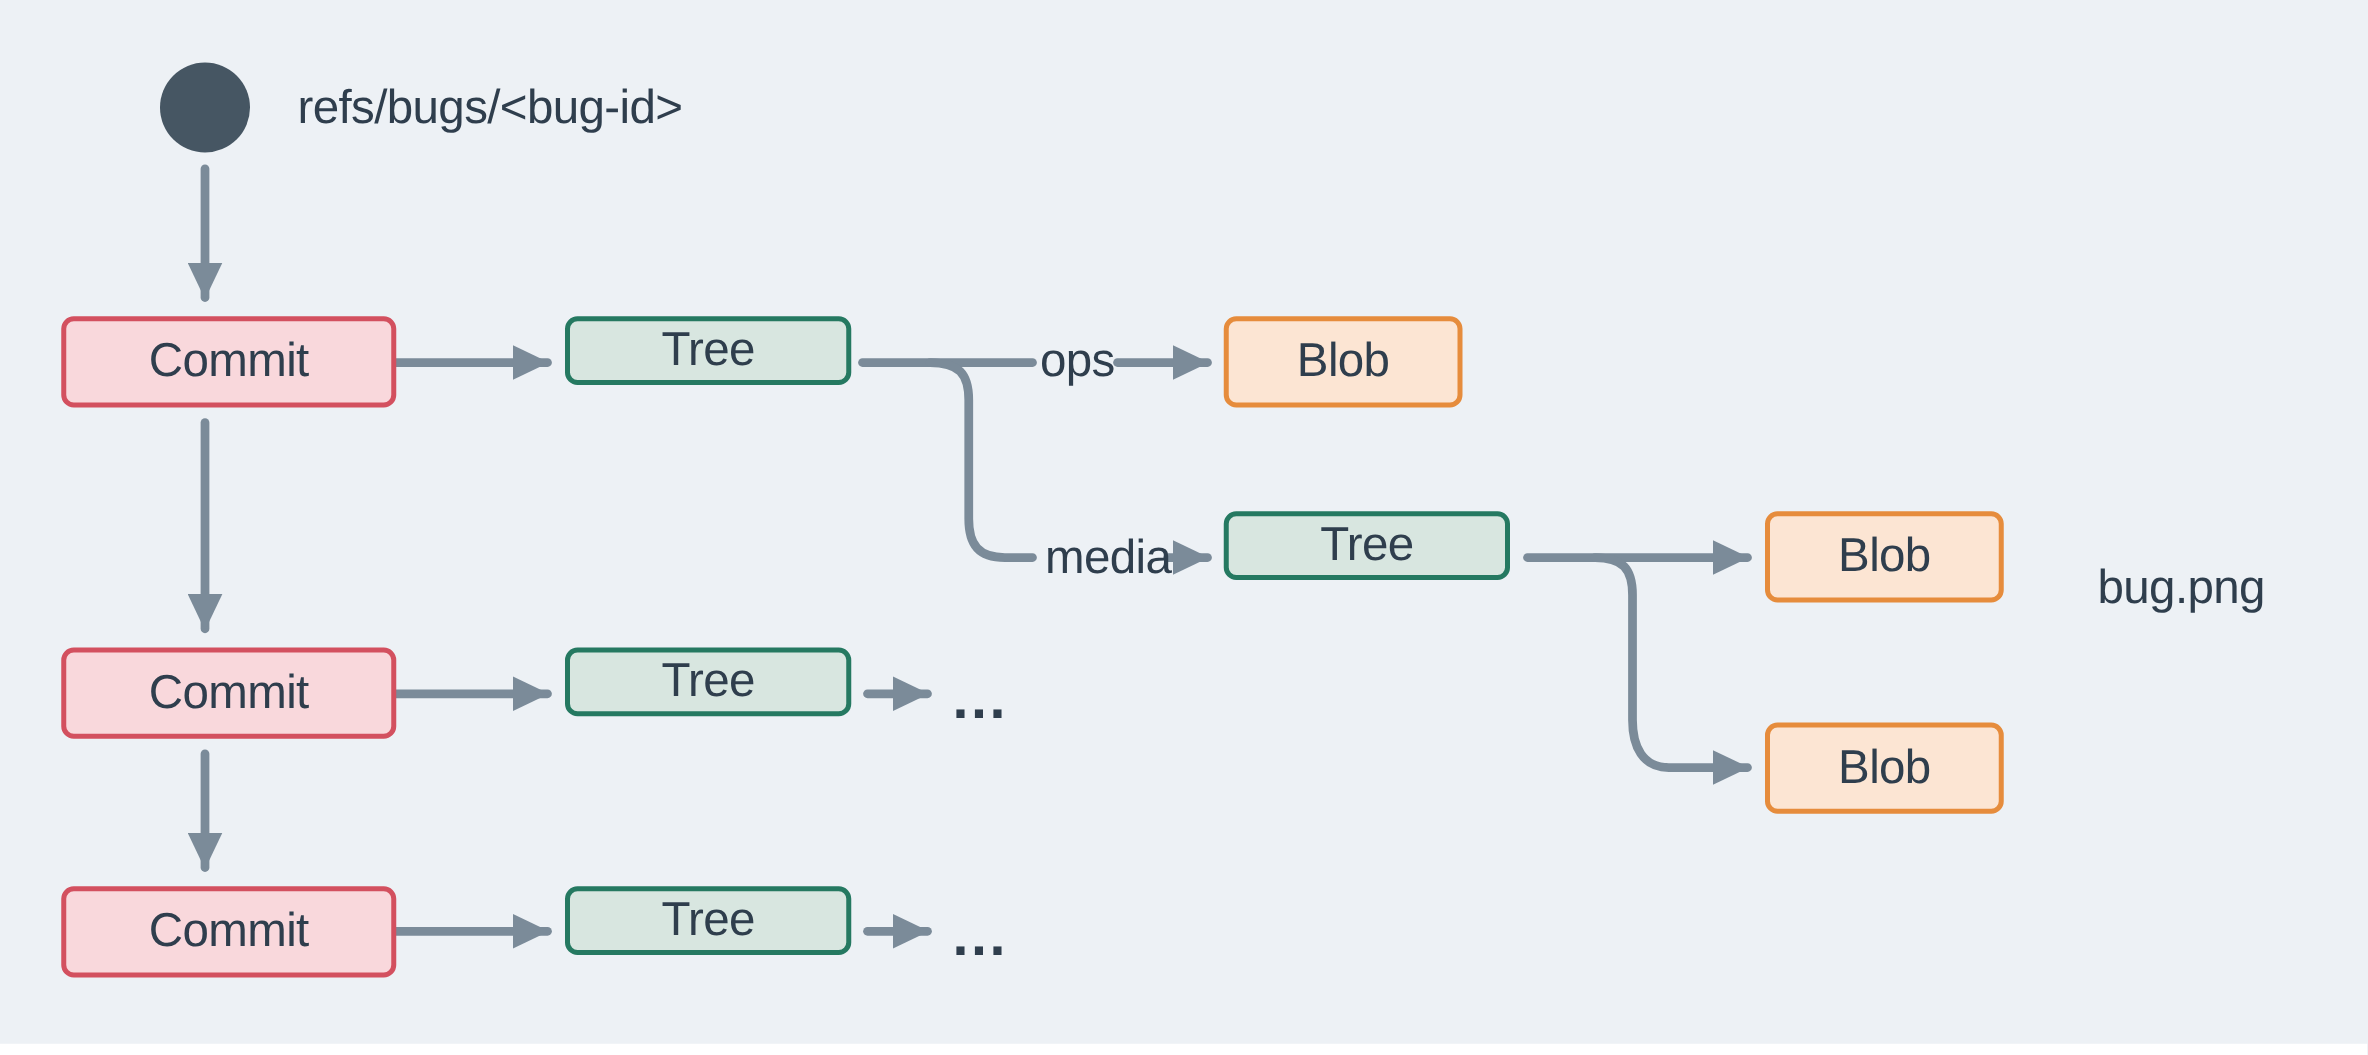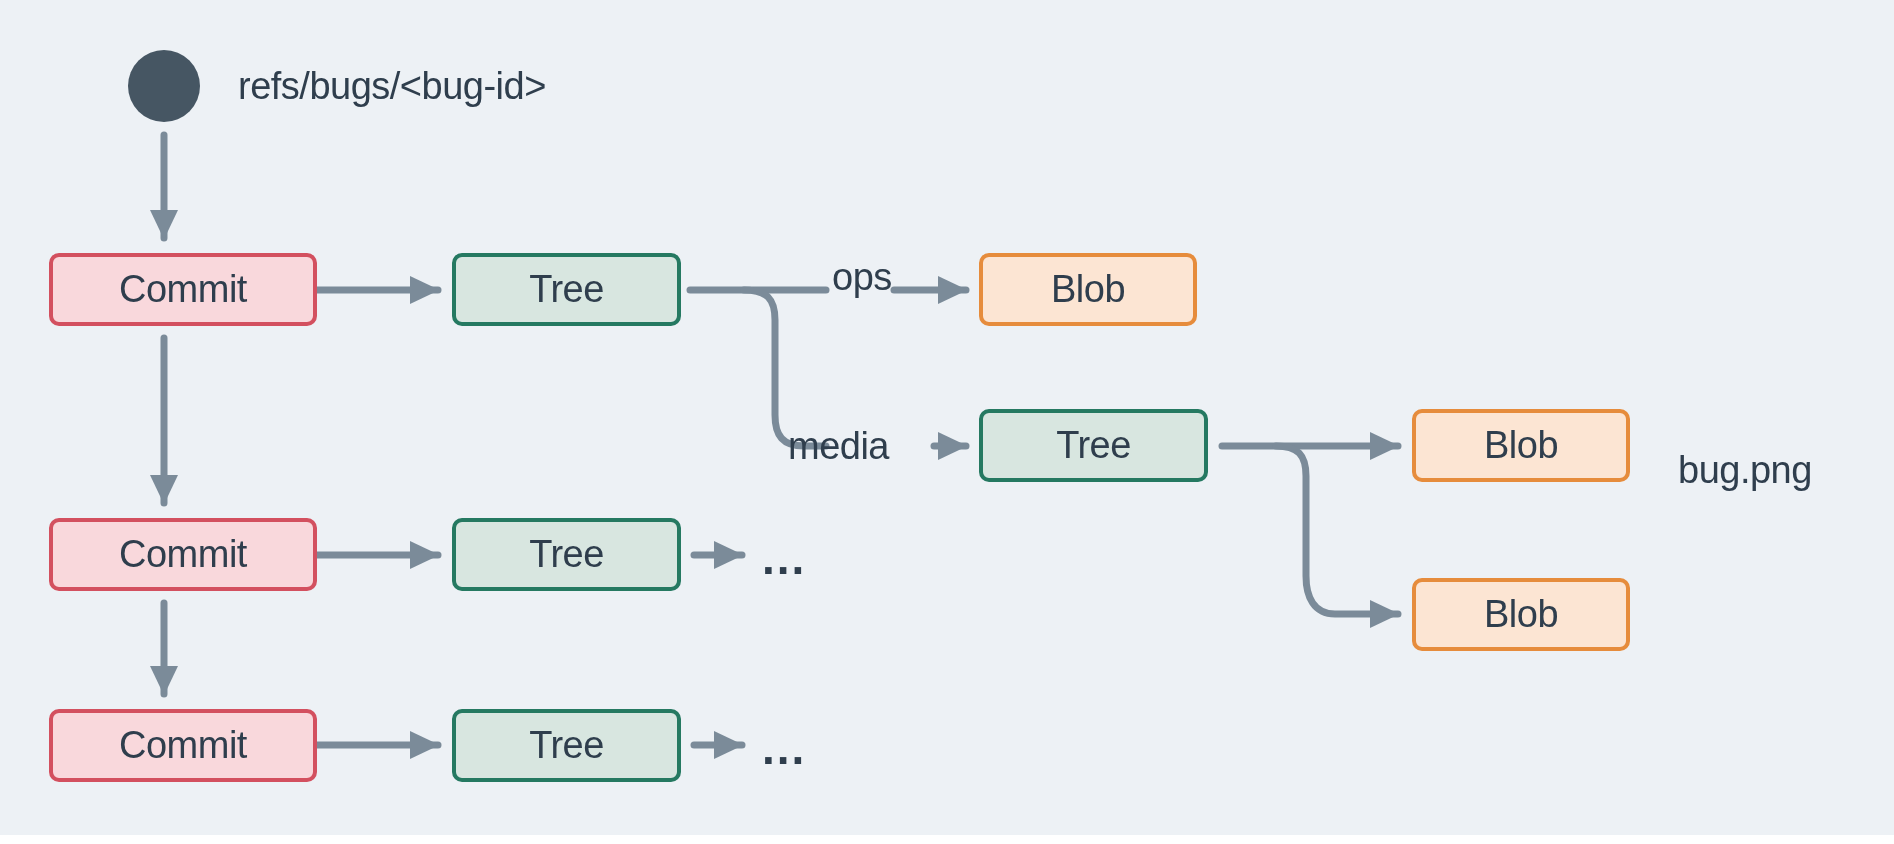--- a/index.html
+++ b/index.html
@@ -10,22 +10,22 @@
   }
   html,body{margin:0;padding:0;}
   body{background:var(--bg);font-family:"Liberation Sans","DejaVu Sans",sans-serif;}
   .canvas{position:relative;width:1894px;height:844px;background:var(--bg);overflow:hidden;}
   .edges{position:absolute;left:0;top:0;width:1894px;height:844px;}
   .edge{stroke:var(--arrow);stroke-width:7;fill:none;stroke-linecap:round;}
   .node{position:absolute;display:flex;align-items:center;justify-content:center;
         box-sizing:border-box;border-radius:10px;border:4px solid;
         font-size:38px;letter-spacing:-0.5px;color:var(--text);}
   .commit{width:268px;height:73px;left:49px;background:var(--commit_fill);border-color:var(--commit_border);}
-  .tree{width:229px;height:73px;background:var(--tree_fill);border-color:var(--tree_border);}
-  .blob{width:218px;height:73px;background:var(--blob_fill);border-color:var(--blob_border);}
+  .tree{width:229px;height:55px;background:var(--tree_fill);border-color:var(--tree_border);}
+  .blob{width:191px;height:73px;background:var(--blob_fill);border-color:var(--blob_border);}
   .ref-circle{position:absolute;left:128px;top:50px;width:72px;height:72px;border-radius:50%;background:var(--circle);}
   .label{position:absolute;height:44px;line-height:44px;font-size:38px;letter-spacing:-0.5px;color:var(--text);white-space:nowrap;}
   .dots{position:absolute;height:48px;line-height:48px;font-size:46px;font-weight:bold;letter-spacing:2px;color:var(--text);}
   .strip{position:absolute;left:0;bottom:0;width:100%;height:9px;background:var(--strip);}
 </style>
 </head>
 <body>
 
 <div class="canvas">
 
@@ -60,22 +60,22 @@
 
   <div class="node tree" style="left:452px;top:253px;">Tree</div>
   <div class="node tree" style="left:979px;top:409px;">Tree</div>
   <div class="node tree" style="left:452px;top:518px;">Tree</div>
   <div class="node tree" style="left:452px;top:709px;">Tree</div>
 
   <div class="node blob" style="left:979px;top:253px;">Blob</div>
   <div class="node blob" style="left:1412px;top:409px;">Blob</div>
   <div class="node blob" style="left:1412px;top:578px;">Blob</div>
 
-  <div class="label" style="left:832px;top:255px;">ops</div>
-  <div class="label" style="left:788px;top:424px;">media</div>
+  <div class="label" style="left:832px;top:267px;">ops</div>
+  <div class="label" style="left:836px;top:424px;">media</div>
 
   <div class="label" style="left:1678px;top:448px;text-align:center;">bug.png</div>
 
   <div class="dots" style="left:762px;top:534px;">...</div>
   <div class="dots" style="left:762px;top:724px;">...</div>
 
   <div class="strip"></div>
 </div>
 
 </body></html>

